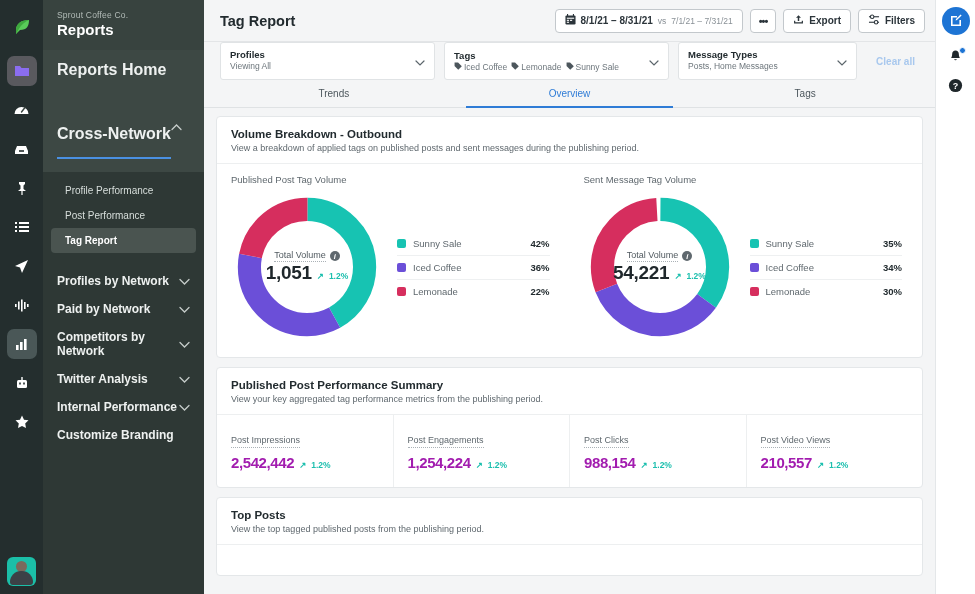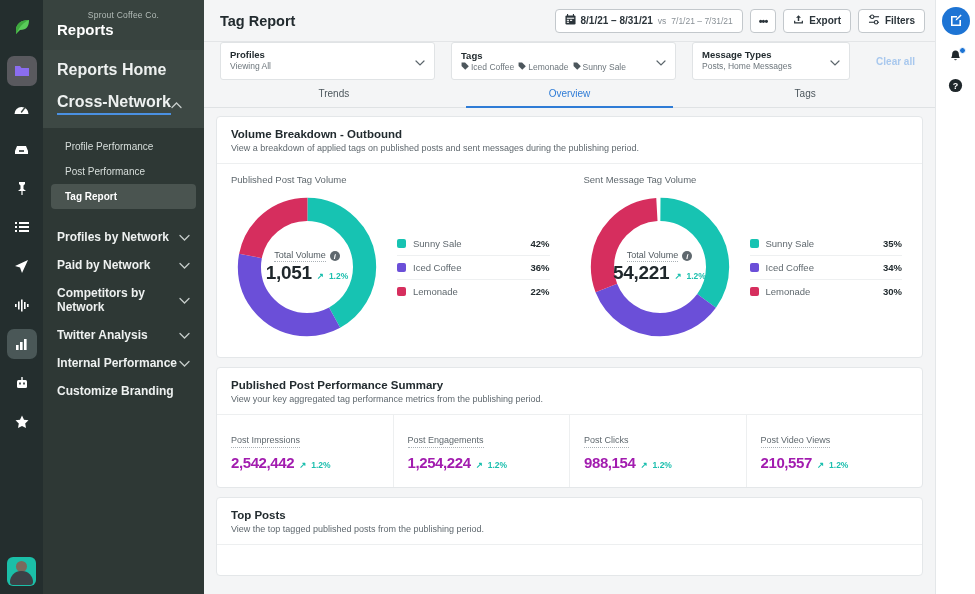--- a/index.html
+++ b/index.html
@@ -37,29 +37,29 @@
     position: absolute; width: 23px; height: 14px; border-radius: 11px 11px 3px 3px;
     background: #3c4146; left: 3px; top: 14px;
   }
 
   
   .nav {
     width: 161px; flex: 0 0 161px; background: #38433f;
     color: #e8eceb; display: flex; flex-direction: column;
   }
   .nav-head { padding: 10px 14px 12px; }
-  .nav-company { font-size: 8.5px; color: #b3bcb8; letter-spacing: .2px; text-align: center; }
+  .nav-company { font-size: 8.5px; color: #b3bcb8; letter-spacing: .2px; }
   .nav-title { font-size: 15px; font-weight: bold; color: #fff; margin-top: 1px; }
   .nav-top { background: #3d4844; padding: 4px 0 6px; }
   .nav-link {
     padding: 7px 14px; font-size: 16px; font-weight: bold; color: #eef1f0;
     display: flex; align-items: center; justify-content: flex-start;
   }
   .nav-link .lbl-underline {
-    border-bottom: 2px solid #4a90e2; padding-bottom: 2px;
+    border-bottom: 2px solid #4a90e2; padding-bottom: 14px; margin-top: 32px;
   }
   .nav-sub-wrap { background: #2e3835; padding: 6px 0 4px; flex: 1; }
   .nav-sub {
     padding: 7px 14px; font-size: 10px; color: #d7dedb;
     margin: 0 8px; border-radius: 4px;
   }
   .nav-sub.selected { background: #4a5450; color: #fff; font-weight: bold; }
   .nav-group {
     padding: 7px 14px; font-size: 12px; font-weight: bold; color: #eef1f0;
     display: flex; align-items: center; justify-content: space-between;
@@ -79,21 +79,21 @@
     height: 24px; border: 1px solid #c3c8cc; border-radius: 4px; background: #fff;
     display: flex; align-items: center; gap: 5px; padding: 0 9px;
     font-size: 10px; font-weight: bold; color: #2b343a; white-space: nowrap;
   }
   .btn .vs { font-weight: normal; color: #8a9197; font-size: 8.5px; }
   .btn.icon-only { padding: 0 8px; }
 
   
   .filterbar {
     background: #f4f5f6; display: flex; align-items: stretch;
-    height: 38px; flex: 0 0 38px; padding: 0 10px 0 16px; gap: 8px;
+    height: 38px; flex: 0 0 38px; padding: 0 10px 0 16px; gap: 1px;
   }
   .filter {
     background: #fff; border: 1px solid #e0e3e5; border-radius: 3px;
     display: flex; align-items: center; padding: 0 9px; margin-right: 8px;
     position: relative;
   }
   .filter.profiles { width: 215px; }
   .filter.tags { width: 225px; }
   .filter.msgtypes { flex: 1; min-width: 0; }
   .f-label { font-size: 9.5px; font-weight: bold; color: #222b2f; line-height: 1.25; }

